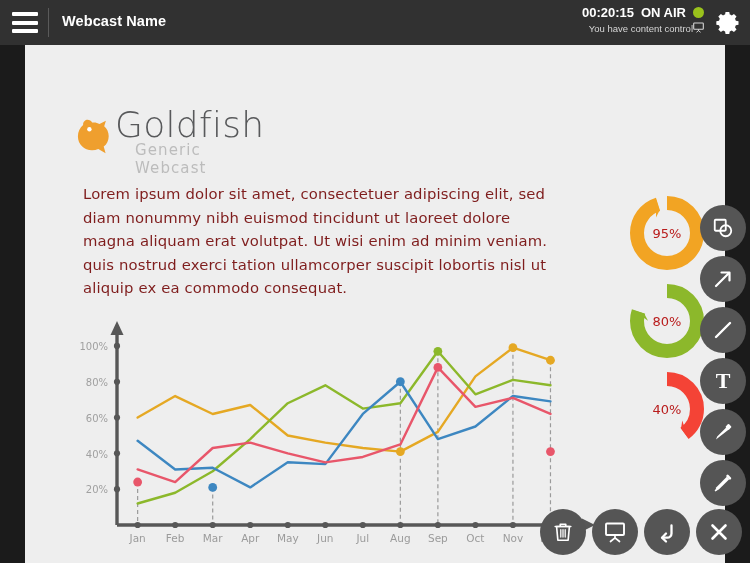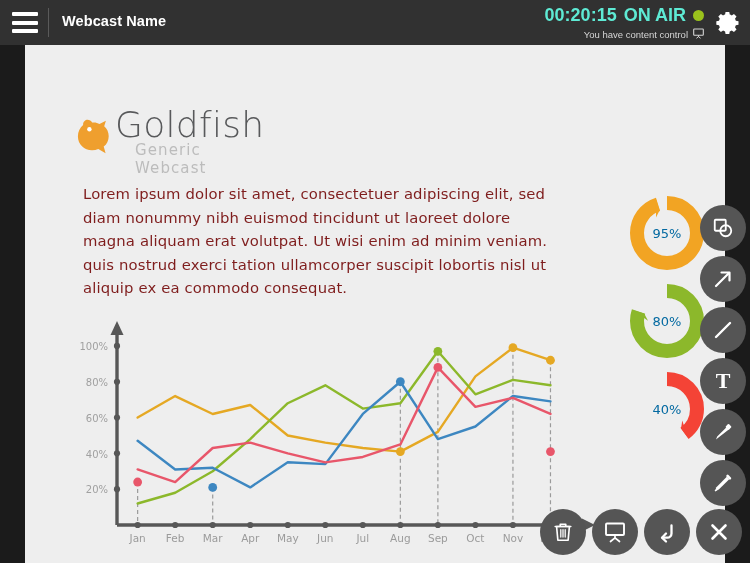--- a/index.html
+++ b/index.html
@@ -28,28 +28,28 @@
   .webcast-name{
     position:absolute; left:62px; top:13px;
     color:#ffffff; font-size:14.5px; font-weight:bold; letter-spacing:.1px;
     white-space:nowrap;
   }
   .status-wrap{
     position:absolute; right:46px; top:5px; text-align:right;
   }
   .status-line1{
     display:flex; align-items:center; justify-content:flex-end; gap:7px;
-    color:#5eead4; font-size:18px; font-weight:bold; white-space:nowrap;
+    color:#ffffff; font-size:13px; font-weight:bold; white-space:nowrap;
   }
   .onair-dot{
     width:11px; height:11px; border-radius:50%; background:#9ac21c; display:inline-block;
   }
   .status-line2{
     margin-top:2px;
-    display:flex; align-items:center; justify-content:flex-end; gap:5px;
+    display:flex; align-items:center; justify-content:flex-end; gap:0;
     color:#d6d6d6; font-size:9.5px; white-space:nowrap;
   }
   .mini-screen{ display:block; }
   .gear-btn{
     position:absolute; right:8px; top:9px; width:28px; height:28px; cursor:pointer;
   }
 
   
   .canvas{
     position:absolute; left:25px; top:45px; width:700px; height:518px;
@@ -78,21 +78,21 @@
     color:#7f1d1d; font-size:14.8px; line-height:23.5px; letter-spacing:.15px;
     font-family:"DejaVu Sans", sans-serif;
   }
 
   
   .donuts{ position:absolute; left:602px; top:148px; }
   .donut{ position:relative; width:80px; height:80px; margin-bottom:8px; }
   .donut svg{ display:block; }
   .donut-label{
     position:absolute; inset:0; display:flex; align-items:center; justify-content:center;
-    font-size:13px; color:#0369a1;
+    font-size:13px; color:#b91c1c;
     font-family:"DejaVu Sans", sans-serif;
   }
 
   
   .chart{ position:absolute; left:40px; top:265px; }
   .chart svg{ display:block; }
 
   
   .tool-rail{
     position:absolute; right:4px; top:205px;

